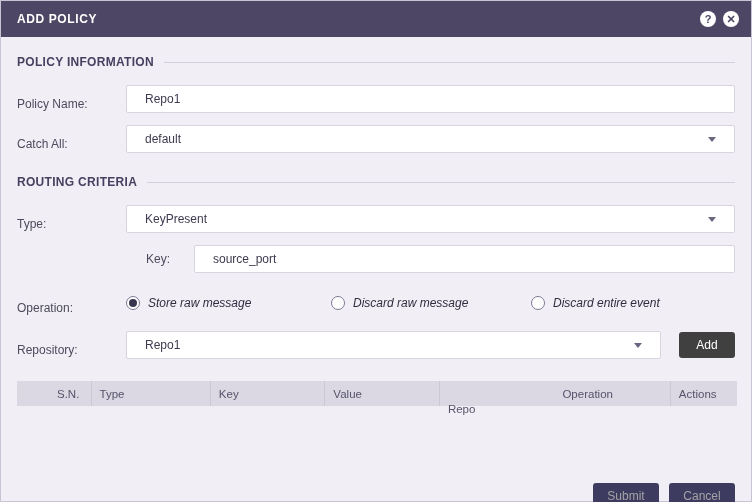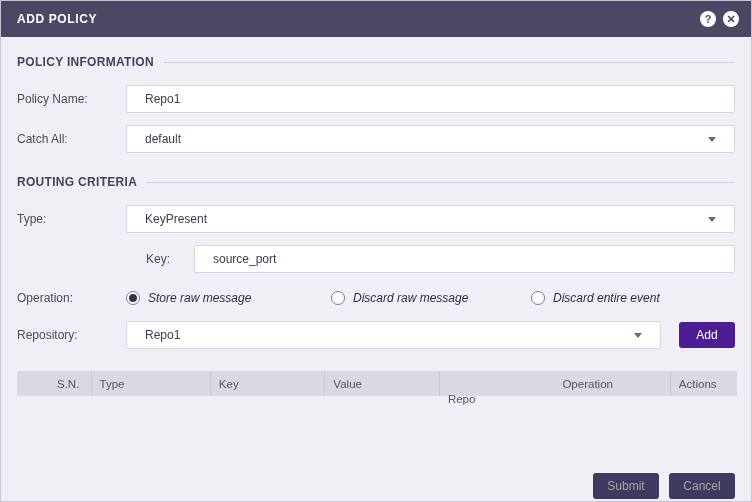--- a/index.html
+++ b/index.html
@@ -33,21 +33,21 @@
   
   .dlg-body { padding: 8px 16px 0 16px; flex: 1; position: relative; }
   .section-heading { display: flex; align-items: center; margin: 10px 0 16px 0; }
   .section-heading .txt {
     color: #474060; font-size: 12px; font-weight: bold;
     letter-spacing: 0.3px; white-space: nowrap;
   }
   .section-heading .rule { flex: 1; height: 1px; background: #d3cfdd; margin-left: 10px; }
 
   .form-row { display: flex; align-items: center; margin-bottom: 12px; }
-  .form-label { width: 109px; flex-shrink: 0; font-size: 12px; color: #4c4a5c; }
+  .form-label { width: 109px; flex-shrink: 0; font-size: 12px; color: #4c4a5c; margin-top: 10px; }
   .tbox, .selbox {
     height: 28px; background: #ffffff;
     border: 1px solid #d8d4e0; border-radius: 2px;
     font-size: 12px; color: #3d3b4f;
     display: flex; align-items: center; padding: 0 18px;
   }
   .tbox { flex: 1; }
   .tbox input {
     border: none; outline: none; width: 100%;
     font-family: "Liberation Sans", sans-serif;
@@ -76,21 +76,21 @@
   .radio-item.checked .rcircle::after {
     content: ""; width: 8px; height: 8px; border-radius: 50%;
     background: #37344e;
   }
   .radio-label { font-size: 12px; color: #2f2d3e; font-style: italic; }
 
   
   .repo-select { flex: 0 0 535px; }
   .add-btn {
     margin-left: auto; width: 56px; height: 26px;
-    background: #4c1d95; color: #ffffff;
+    background: #404040; color: #ffffff;
     font-size: 12px; border: none; border-radius: 3px;
     cursor: pointer; font-family: "Liberation Sans", sans-serif;
   }
 
   
   .grid { margin-top: 22px; width: 720px; }
   .grid-header { display: flex; height: 25px; background: #dbd8e3; padding-left: 32px; }
   .gcell {
     font-size: 11.5px; color: #56536b;
     display: flex; align-items: center; padding: 0 8px;

